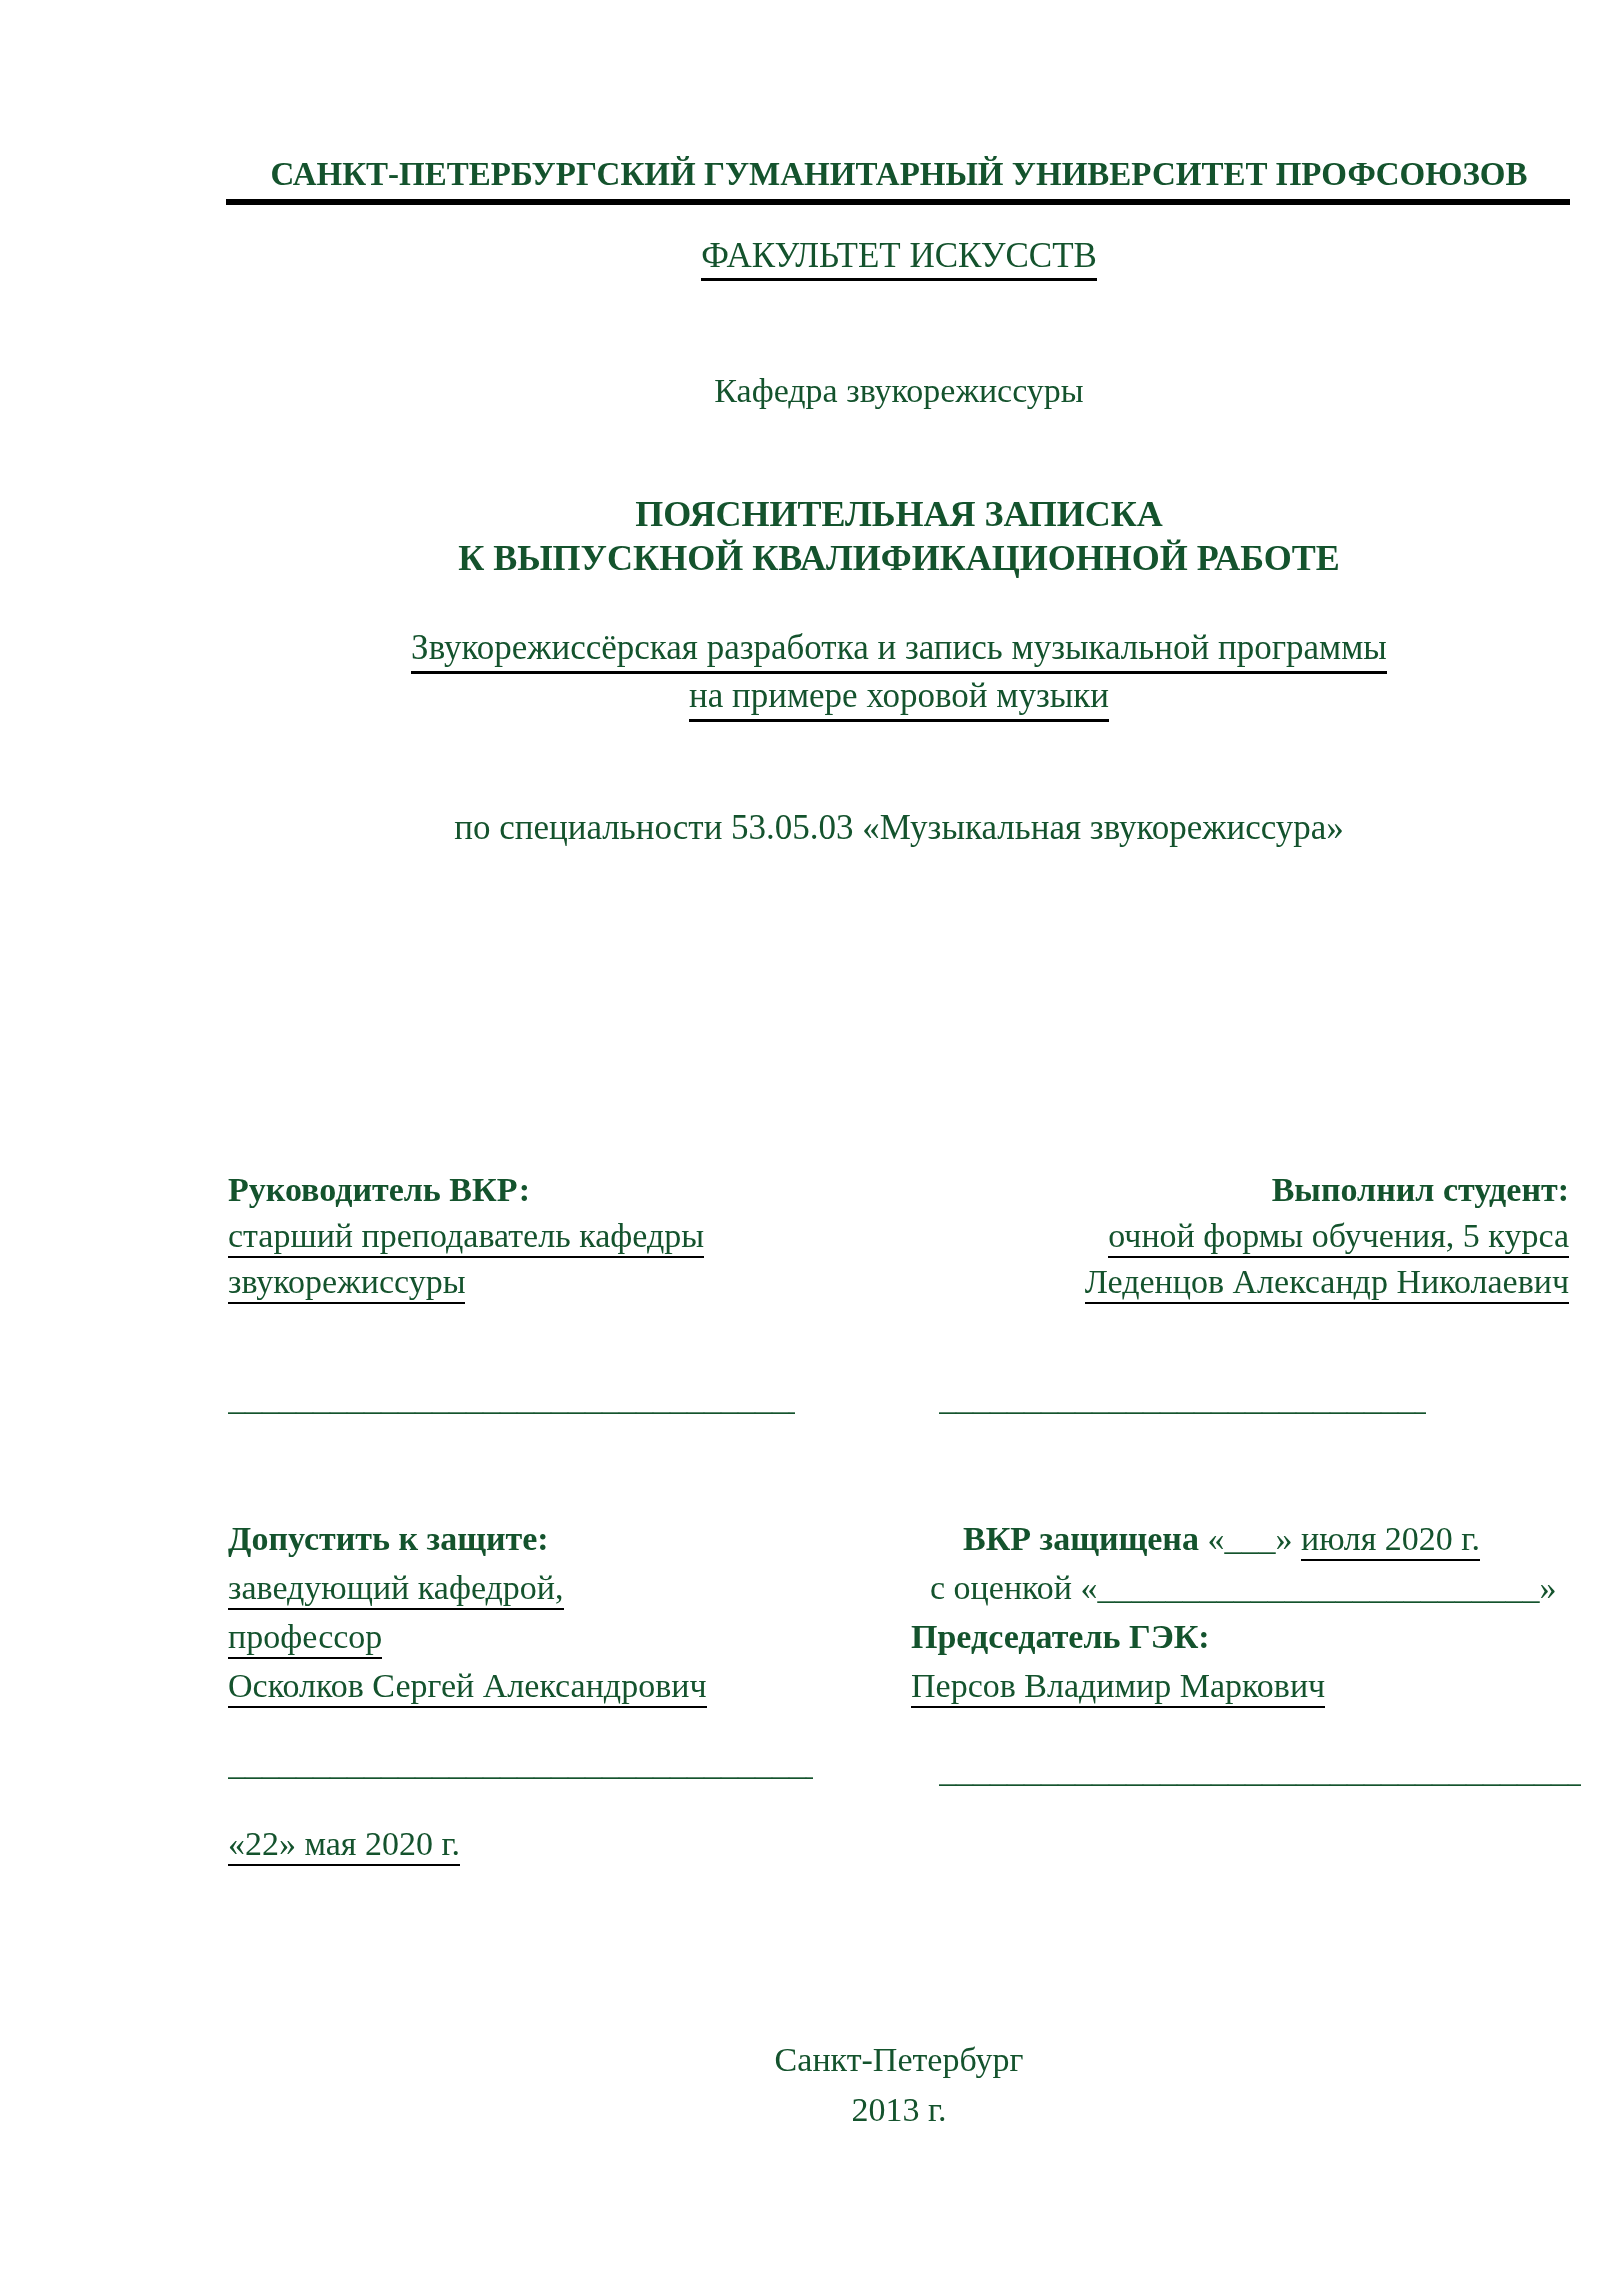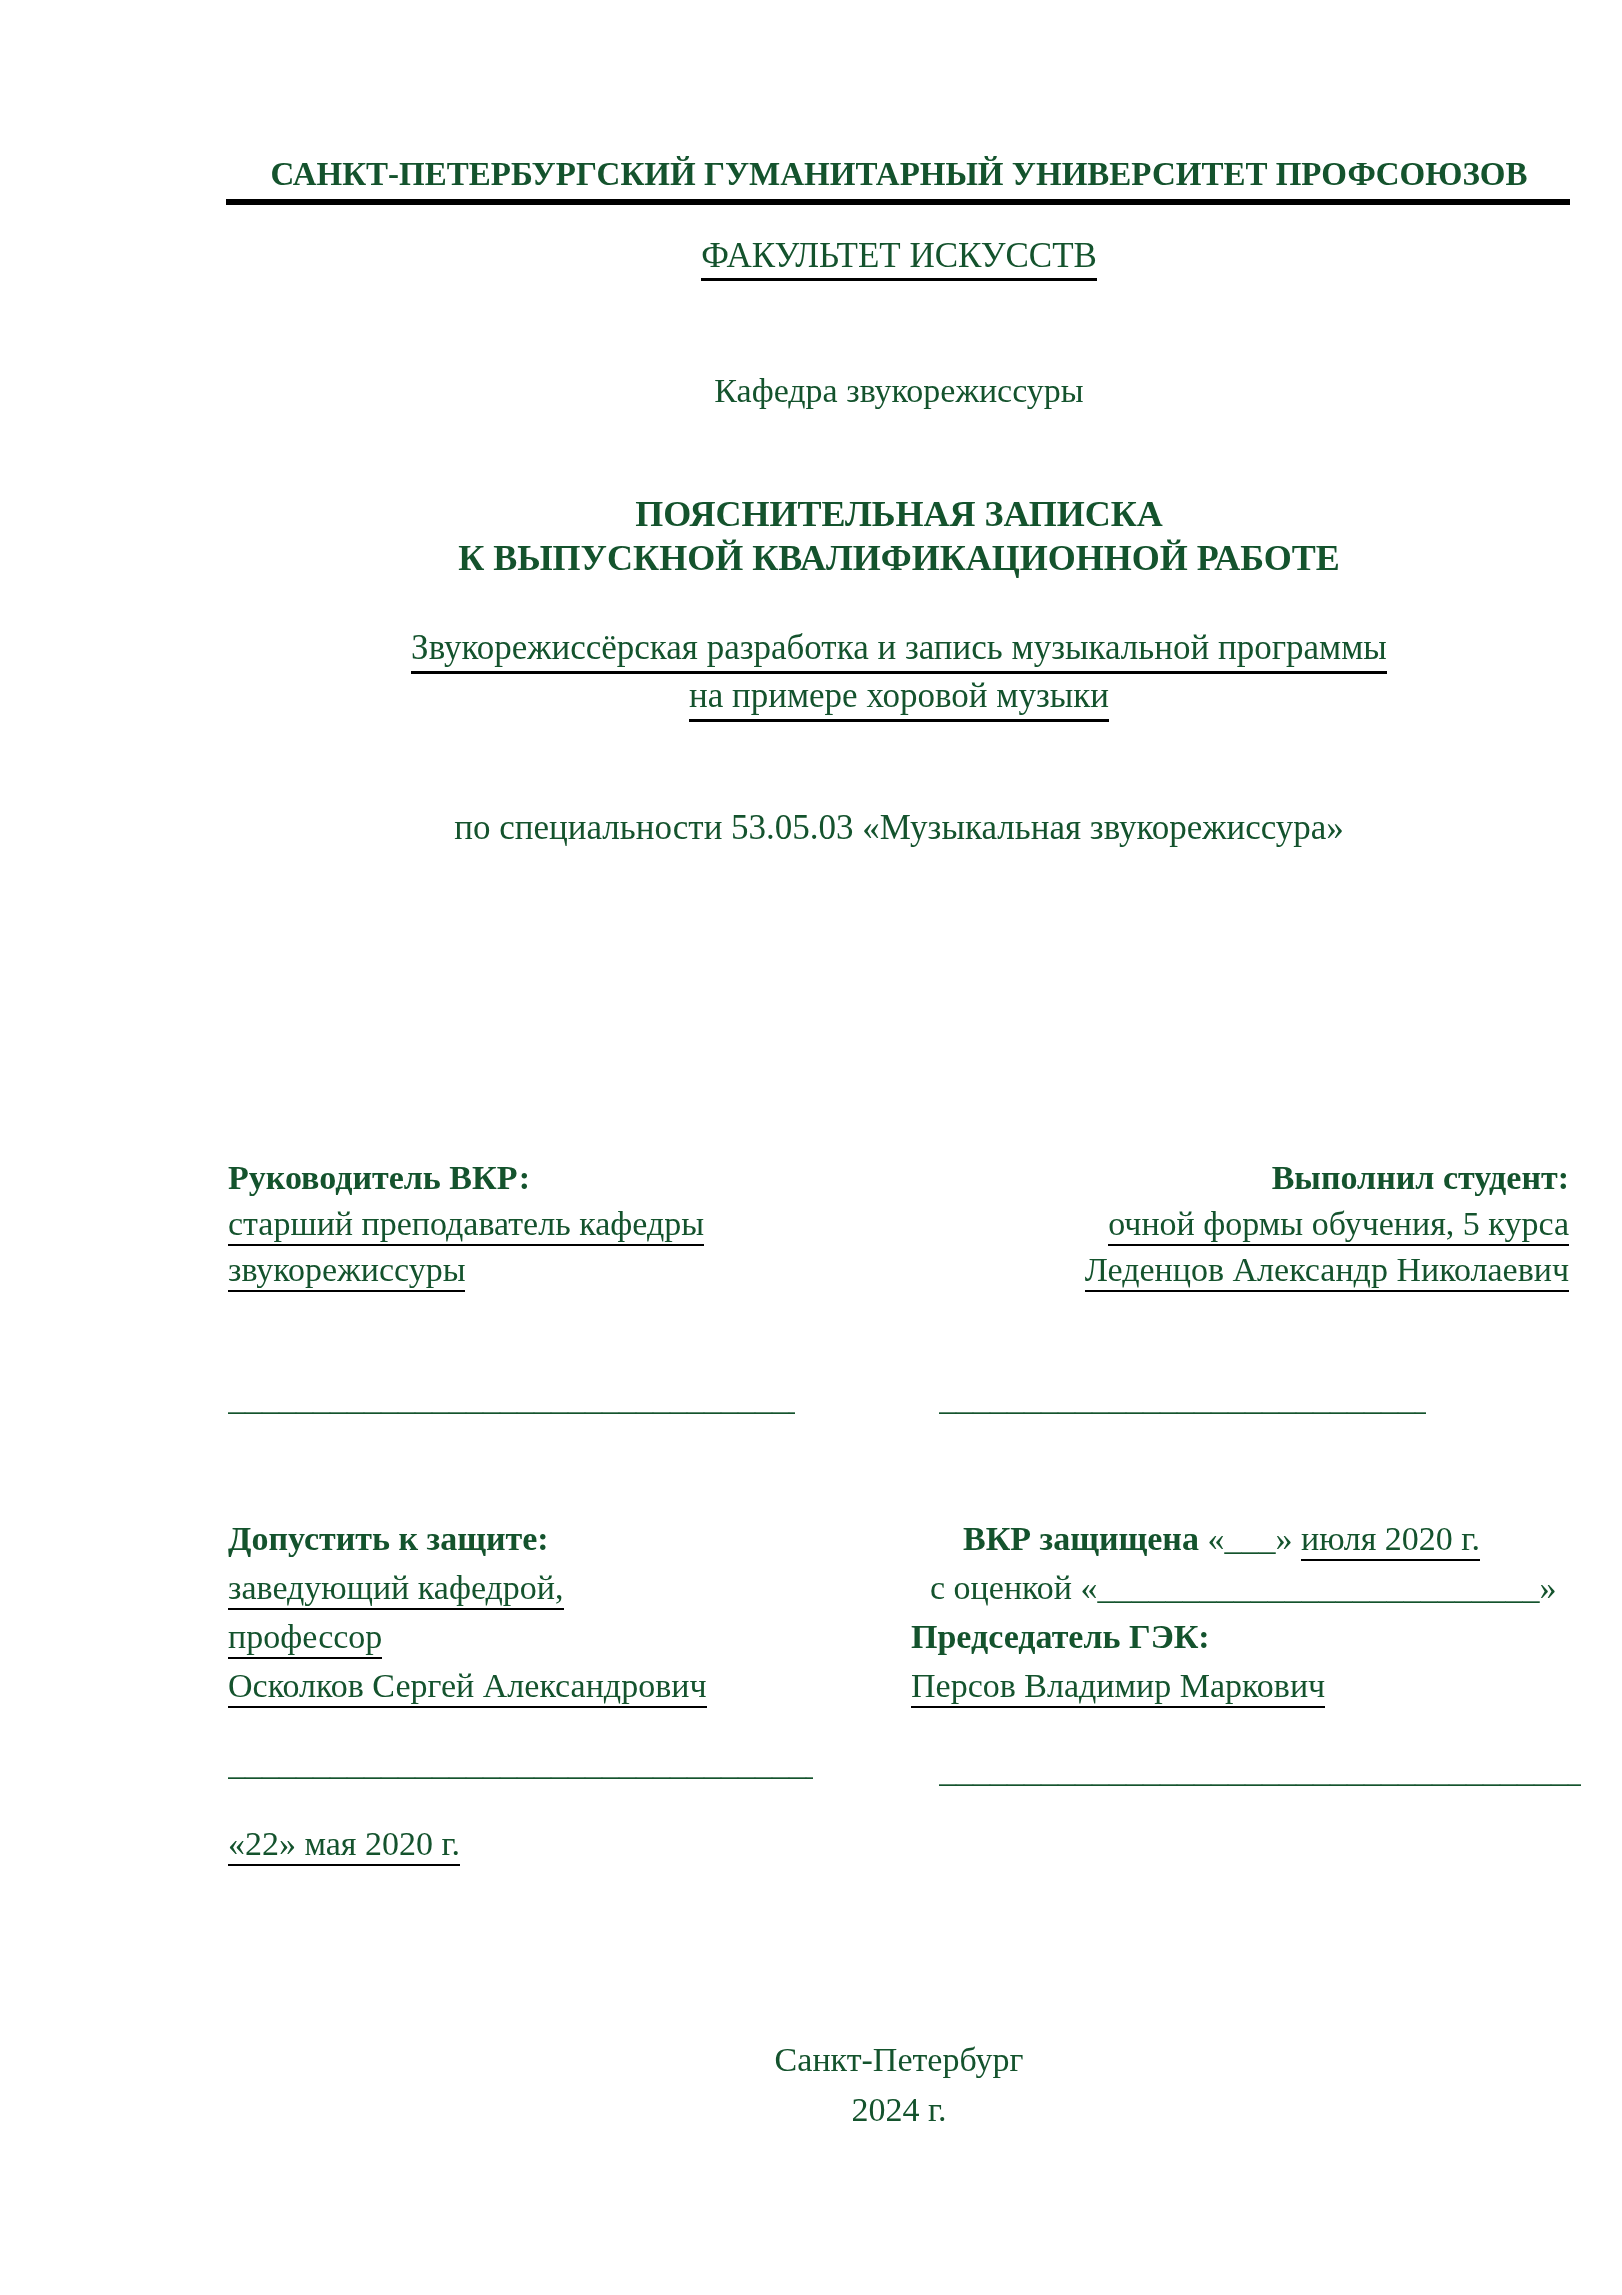--- a/index.html
+++ b/index.html
@@ -24,21 +24,21 @@
   .rule { background:#000; }
   
   .sig {
     display:block;
     overflow:hidden;
     white-space:nowrap;
     font-size:34px;
     line-height:39px;
     height:39px;
   }
-  .row58 { font-size:34px; line-height:46px; }
+  .row58 { font-size:34px; line-height:46px;margin-top:12px; }
   .row62 { font-size:34px; line-height:49px; }
 </style>
 </head>
 <body>
 
 <div class="page">
 
   <div class="abs ctr b" style="left:228px; top:154px; width:1342px; font-size:33px; line-height:41px;">САНКТ-ПЕТЕРБУРГСКИЙ ГУМАНИТАРНЫЙ УНИВЕРСИТЕТ ПРОФСОЮЗОВ</div>
   <div class="abs rule" style="left:226px; top:199px; width:1344px; height:5.5px;"></div>
 
@@ -97,17 +97,17 @@
 
   <div class="abs sig" style="left:228px; top:1744px; width:585px;">_____________________________________________</div>
   <div class="abs sig" style="left:939px; top:1751px; width:642px;">_____________________________________________</div>
 
   <div class="abs" style="left:228px; top:1824px; font-size:34px; line-height:39px;">
     <span class="ul">«22» мая 2020 г.</span>
   </div>
 
   <div class="abs ctr" style="left:228px; top:2035px; width:1342px; font-size:34px; line-height:50px;">
     <div>Санкт-Петербург</div>
-    <div>2024 г.</div>
+    <div>2013 г.</div>
   </div>
 
 </div>
 
 
 </body></html>

